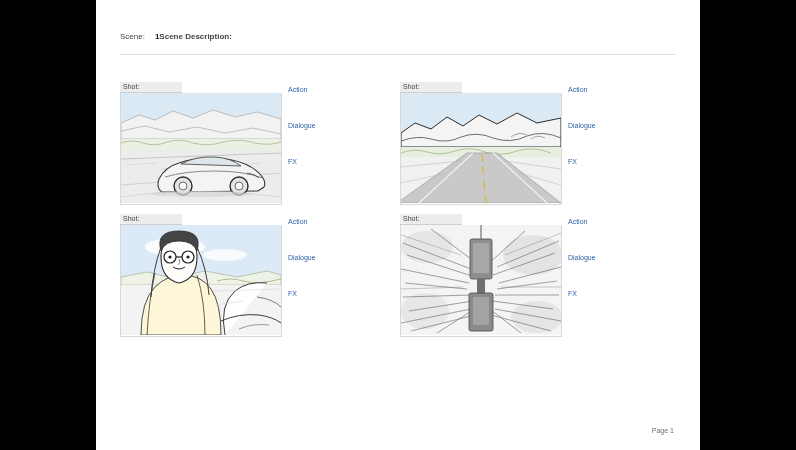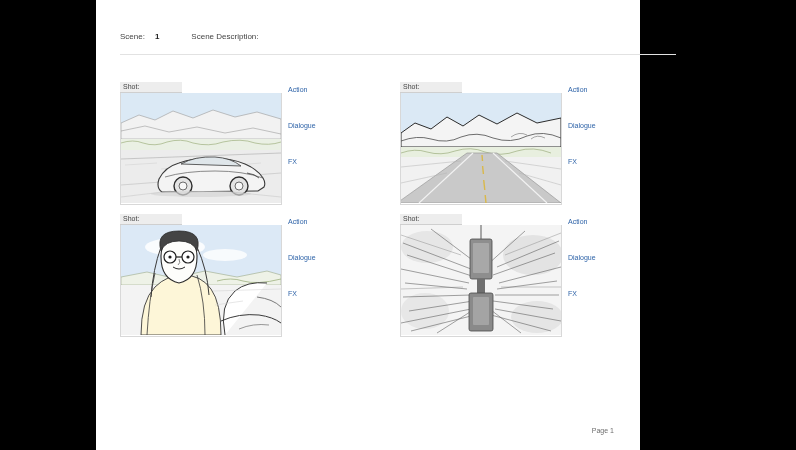--- a/index.html
+++ b/index.html
@@ -10,21 +10,21 @@
   body {
     width: 796px;
     height: 450px;
     overflow: hidden;
     font-family: "Liberation Sans", sans-serif;
   }
   .page {
     position: absolute;
     left: 96px;
     top: 0;
-    width: 544px;
+    width: 604px;
     height: 450px;
     background: #ffffff;
   }
   .scene-header {
     position: absolute;
     left: 24px;
     top: 32px;
     width: 556px;
     height: 22px;
     border-bottom: 1px solid #e2e2e2;
@@ -32,22 +32,22 @@
     align-items: flex-start;
     font-size: 8px;
     color: #444444;
   }
   .scene-number {
     font-weight: bold;
     color: #222222;
     margin-left: 10px;
   }
   .scene-desc-label {
-    margin-left: 32px;
     color: #444444;
+    font-weight: bold;
   }
   .scene-desc-value {
     margin-left: 6px;
     color: #444444;
   }
 
   .shot-grid {
     position: absolute;
     left: 24px;
     top: 82px;

